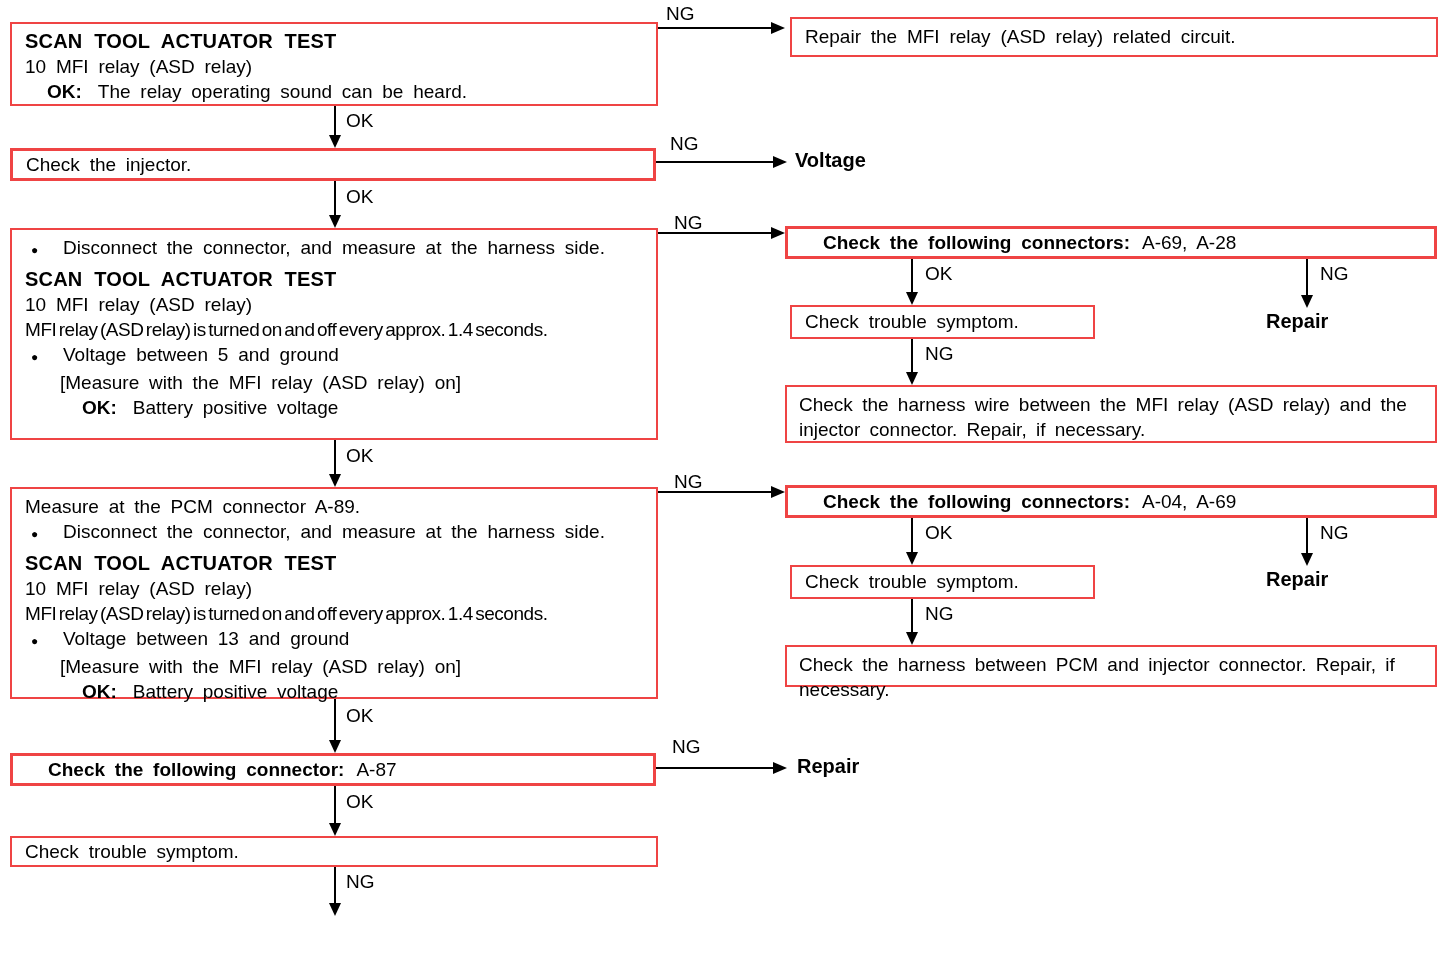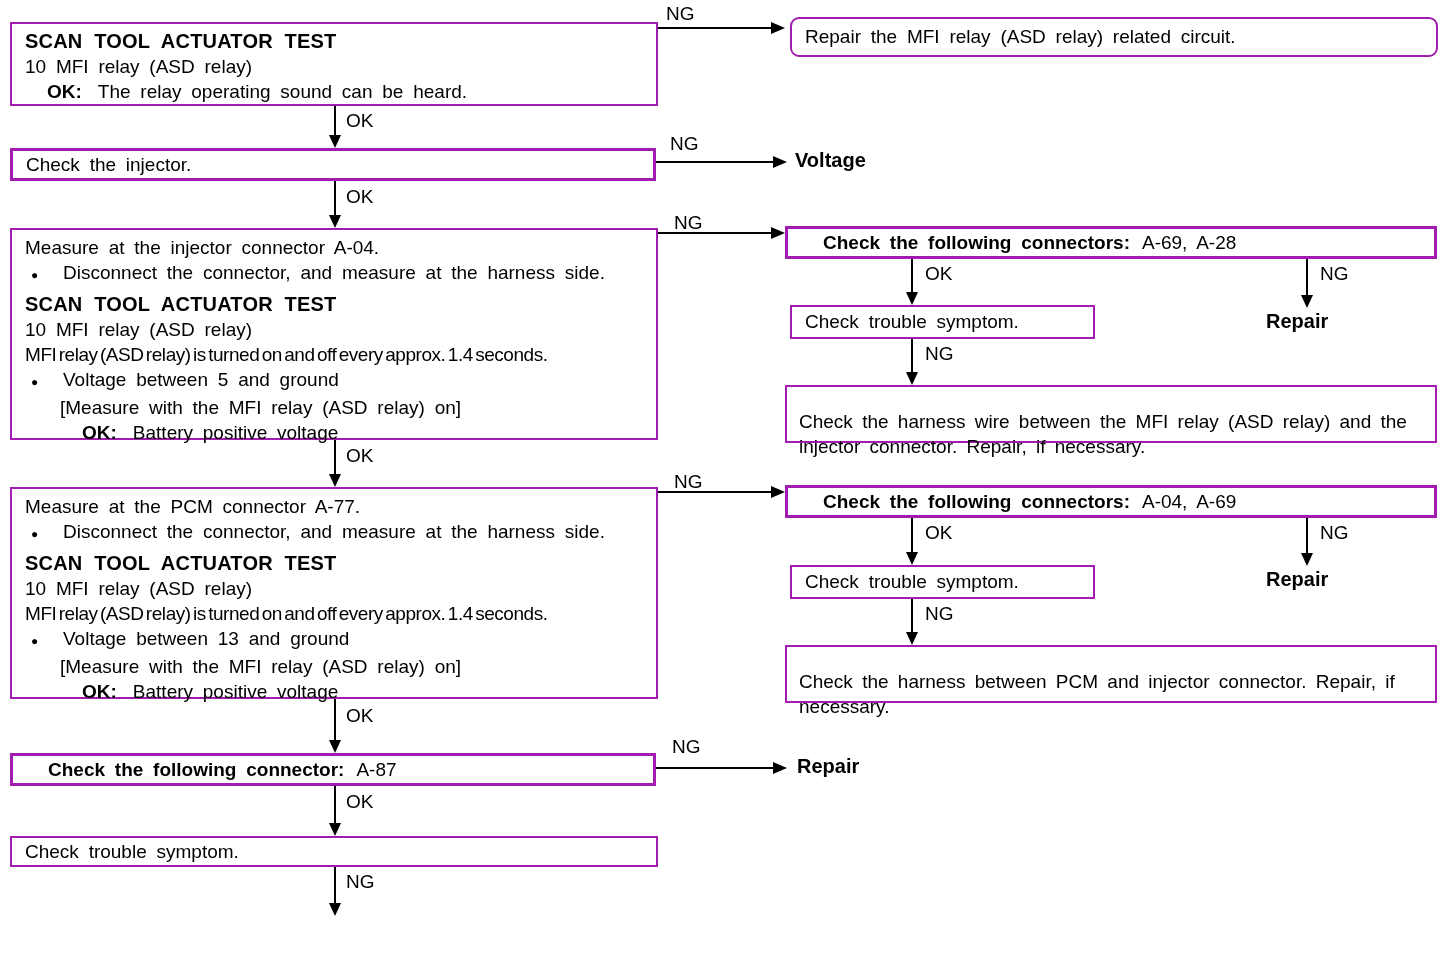--- a/index.html
+++ b/index.html
@@ -1,32 +1,32 @@
 <!DOCTYPE html>
 <html><head>
 <meta charset="utf-8">
 <style>
   html,body{margin:0;padding:0;background:#fff;}
   .page{position:relative;width:1456px;height:956px;background:#ffffff;
         font-family:"Liberation Sans",sans-serif;color:#000;font-size:19px;overflow:hidden;}
-  .node{position:absolute;border:2px solid #a21caf;background:#fff;box-sizing:border-box;}
+  .node{position:absolute;border:2px solid #ef4444;background:#fff;box-sizing:border-box;}
   .node.heavy{border-width:3px;}
   .single{display:flex;align-items:center;padding:0 10px 0 13px;white-space:nowrap;}
   .multi{padding:5px 8px 0 13px;}
   .line{line-height:25px;white-space:nowrap;}
   .b{font-weight:bold;margin-left:22px;}
   .title-line{font-size:20px;font-weight:bold;word-spacing:6px;letter-spacing:.2px;}
   .ws{word-spacing:4.5px;}
   .tight{letter-spacing:-.45px;word-spacing:-2.5px;}
   .bullet-line{display:flex;align-items:baseline;}
   .bullet{width:32px;flex:none;font-size:12px;padding-left:6px;}
   .indent{padding-left:35px;}
   .okp{margin-right:16px;}
   .val{margin-left:12px;font-weight:normal;}
-  .wrap2{padding:22px 10px 0 12px;line-height:25px;word-spacing:4px;}
+  .wrap2{padding:5px 10px 0 12px;line-height:25px;word-spacing:4px;}
   .vline{position:absolute;width:2px;background:#000;}
   .hline{position:absolute;height:2px;background:#000;}
   .head-down{position:absolute;width:0;height:0;border-left:6px solid transparent;
              border-right:6px solid transparent;border-top:13px solid #000;}
   .head-right{position:absolute;width:0;height:0;border-top:6px solid transparent;
               border-bottom:6px solid transparent;border-left:14px solid #000;}
   .lbl{position:absolute;line-height:22px;white-space:nowrap;}
   .term{position:absolute;font-weight:bold;font-size:20px;white-space:nowrap;}
 </style>
 </head>
@@ -40,40 +40,39 @@
     <div class="line ws">
       <span class="b okp">OK:</span><span>The relay operating sound can be heard.</span>
     </div>
   </div>
 
   <div class="node heavy single ws" style="left:10px;top:148px;width:646px;height:33px;">
     <span>Check the injector.</span>
   </div>
 
   <div class="node multi" style="left:10px;top:228px;width:648px;height:212px;">
-    <div class="line ws">Measure at the injector connector A-04.</div>
     <div class="line ws bullet-line">
       <span class="bullet">●</span>
         <span>Disconnect the connector, and measure at the harness side.</span>
     </div>
     <div class="line title-line" style="margin-top:4px;">SCAN TOOL ACTUATOR TEST</div>
     <div class="line ws">10 MFI relay (ASD relay)</div>
     <div class="line tight">MFI relay (ASD relay) is turned on and off every approx. 1.4 seconds.</div>
     <div class="line ws bullet-line">
       <span class="bullet">●</span>
         <span>Voltage between 5 and ground</span>
     </div>
     <div class="line ws indent">[Measure with the MFI relay (ASD relay) on]</div>
     <div class="line ws indent">
       <span class="b okp">OK:</span><span>Battery positive voltage</span>
     </div>
   </div>
 
   <div class="node multi" style="left:10px;top:487px;width:648px;height:212px;">
-    <div class="line ws">Measure at the PCM connector A-77.</div>
+    <div class="line ws">Measure at the PCM connector A-89.</div>
     <div class="line ws bullet-line">
       <span class="bullet">●</span>
         <span>Disconnect the connector, and measure at the harness side.</span>
     </div>
     <div class="line title-line" style="margin-top:4px;">SCAN TOOL ACTUATOR TEST</div>
     <div class="line ws">10 MFI relay (ASD relay)</div>
     <div class="line tight">MFI relay (ASD relay) is turned on and off every approx. 1.4 seconds.</div>
     <div class="line ws bullet-line">
       <span class="bullet">●</span>
         <span>Voltage between 13 and ground</span>
@@ -87,21 +86,21 @@
   <div class="node heavy single ws" style="left:10px;top:753px;width:646px;height:33px;">
     <span class="b">Check the following connector:</span>
       <span class="val">A-87</span>
   </div>
 
   <div class="node single ws" style="left:10px;top:836px;width:648px;height:31px;">
     <span>Check trouble symptom.</span>
   </div>
 
 
-  <div class="node single ws" style="left:790px;top:17px;width:648px;height:40px;border-radius:9px;">
+  <div class="node single ws" style="left:790px;top:17px;width:648px;height:40px;">
     <span>Repair the MFI relay (ASD relay) related circuit.</span>
   </div>
 
   <div class="node heavy single" style="left:785px;top:226px;width:652px;height:33px;">
     <span class="b ws">Check the following connectors:</span>
       <span class="val ws">A-69, A-28</span>
   </div>
 
   <div class="node single ws" style="left:790px;top:305px;width:305px;height:34px;">
     <span>Check trouble symptom.</span>
@@ -113,21 +112,21 @@
 
   <div class="node heavy single" style="left:785px;top:485px;width:652px;height:33px;">
     <span class="b ws">Check the following connectors:</span>
       <span class="val ws">A-04, A-69</span>
   </div>
 
   <div class="node single ws" style="left:790px;top:565px;width:305px;height:34px;">
     <span>Check trouble symptom.</span>
   </div>
 
-  <div class="node wrap2" style="left:785px;top:645px;width:652px;height:58px;white-space:normal;">
+  <div class="node wrap2" style="left:785px;top:645px;width:652px;height:42px;white-space:normal;">
     <span>Check the harness between PCM and injector connector. Repair, if necessary.</span>
   </div>
 
   <div class="term" style="left:795px;top:149px;">Voltage</div>
   <div class="term" style="left:1266px;top:310px;">Repair</div>
   <div class="term" style="left:1266px;top:568px;">Repair</div>
   <div class="term" style="left:797px;top:755px;">Repair</div>
 
   <div class="vline" style="left:334px;top:106px;height:30px;"></div>
   <div class="head-down" style="left:329px;top:135px;"></div>

